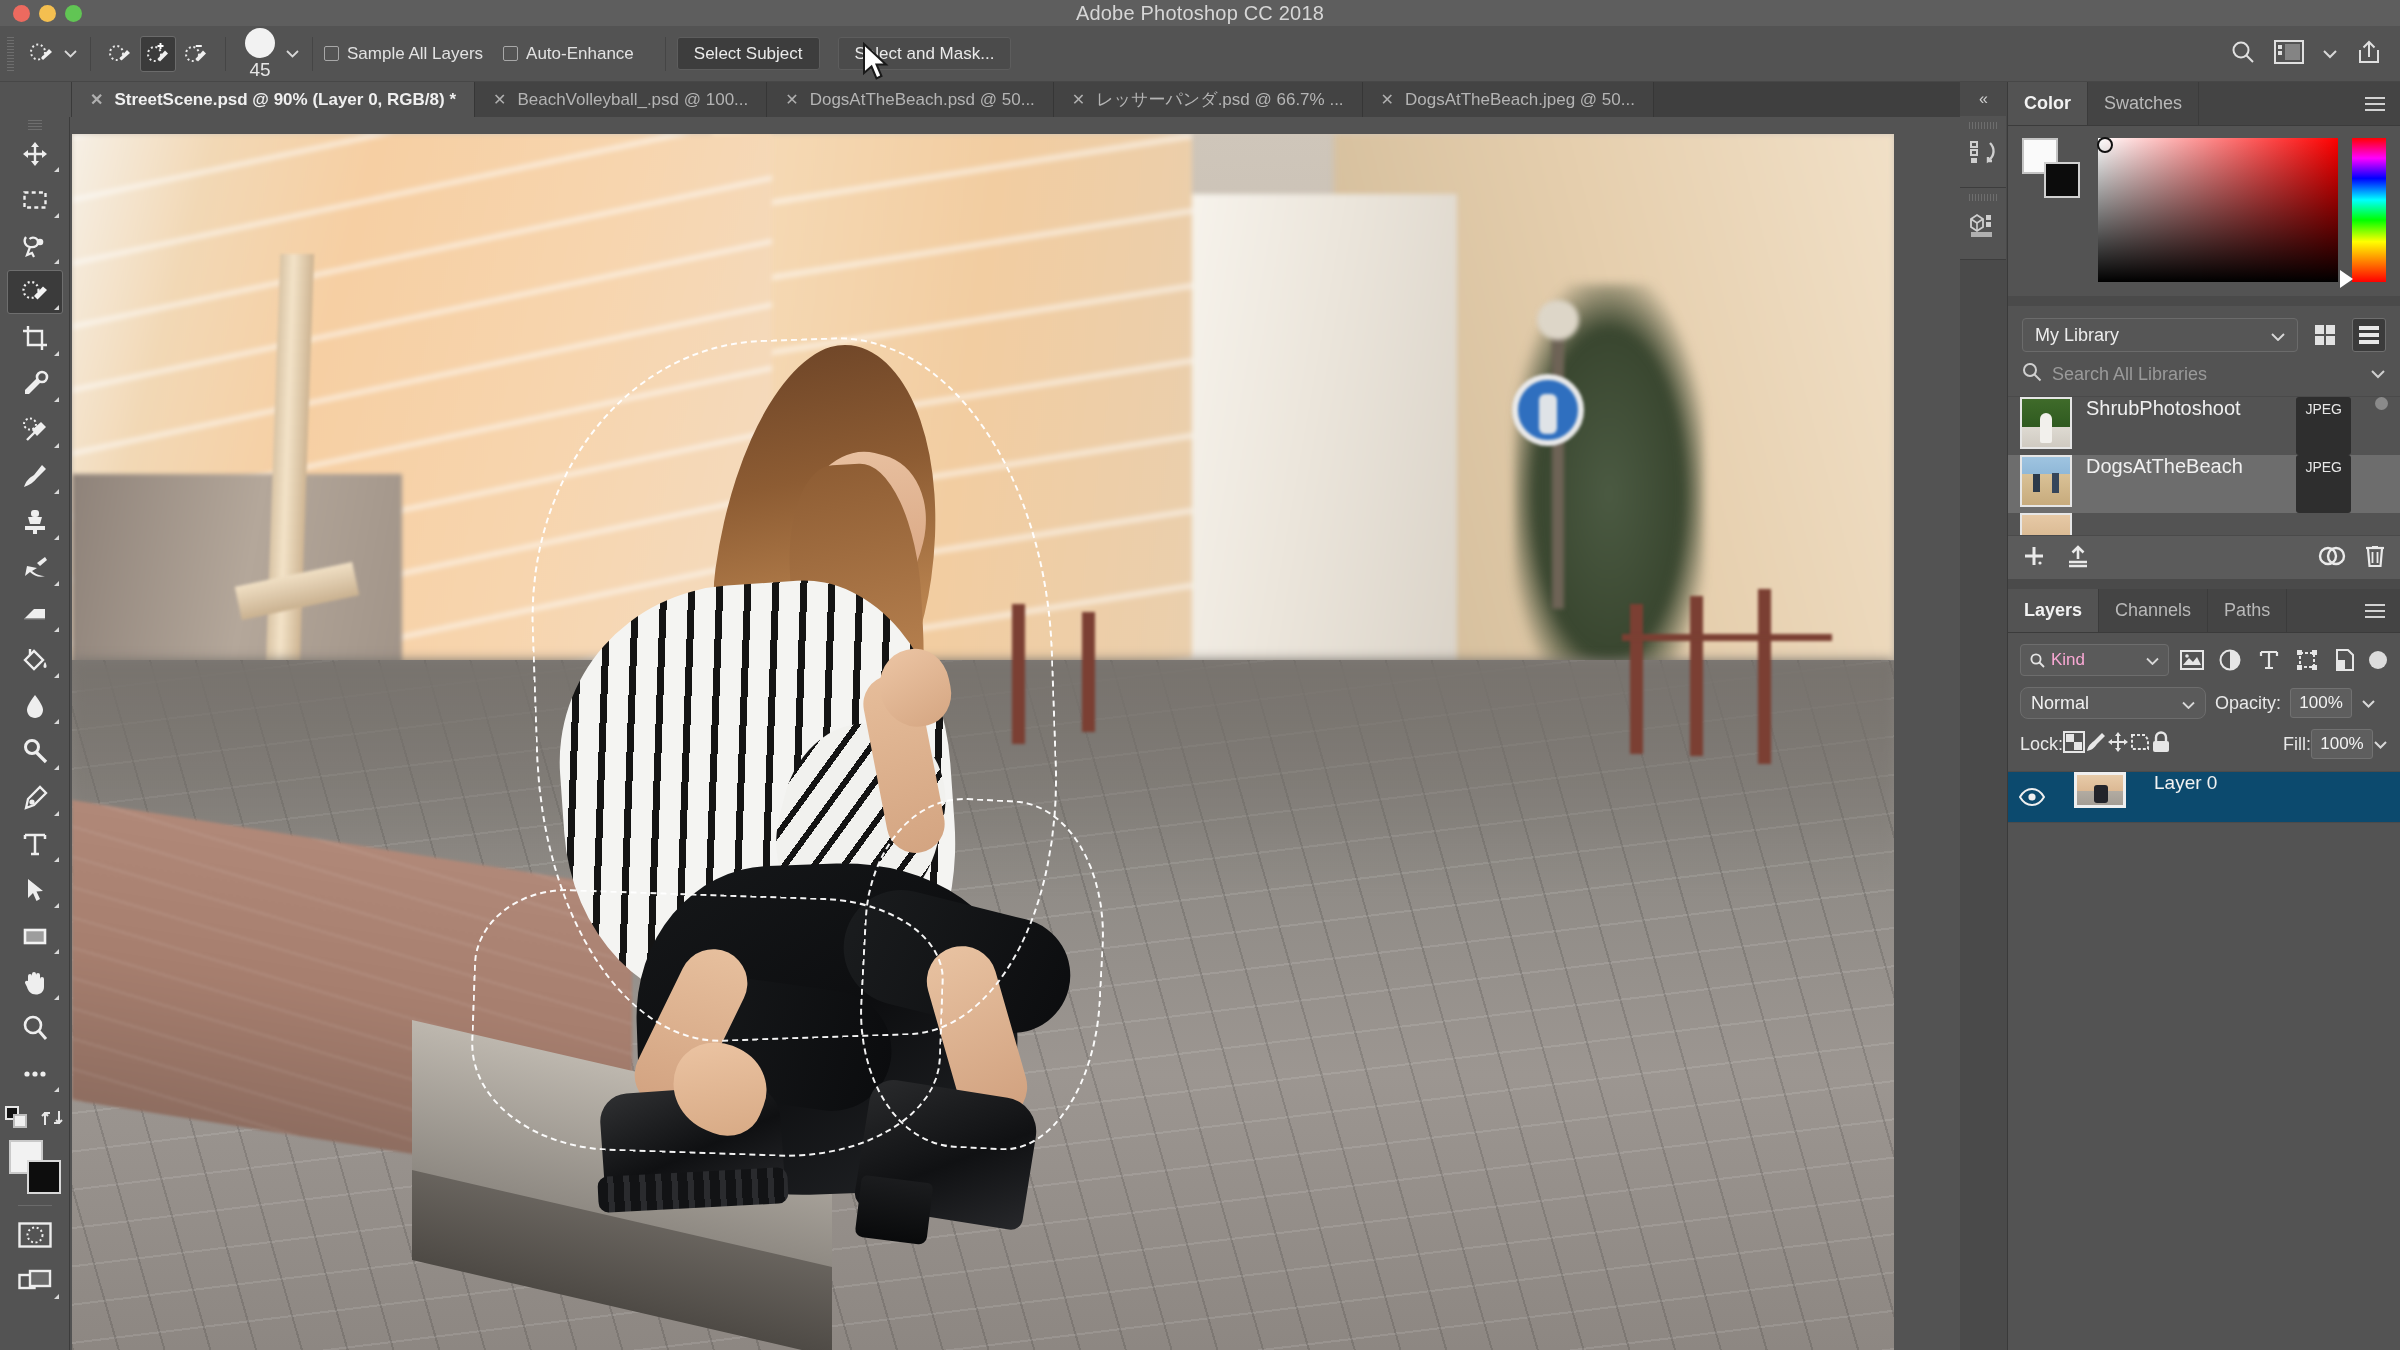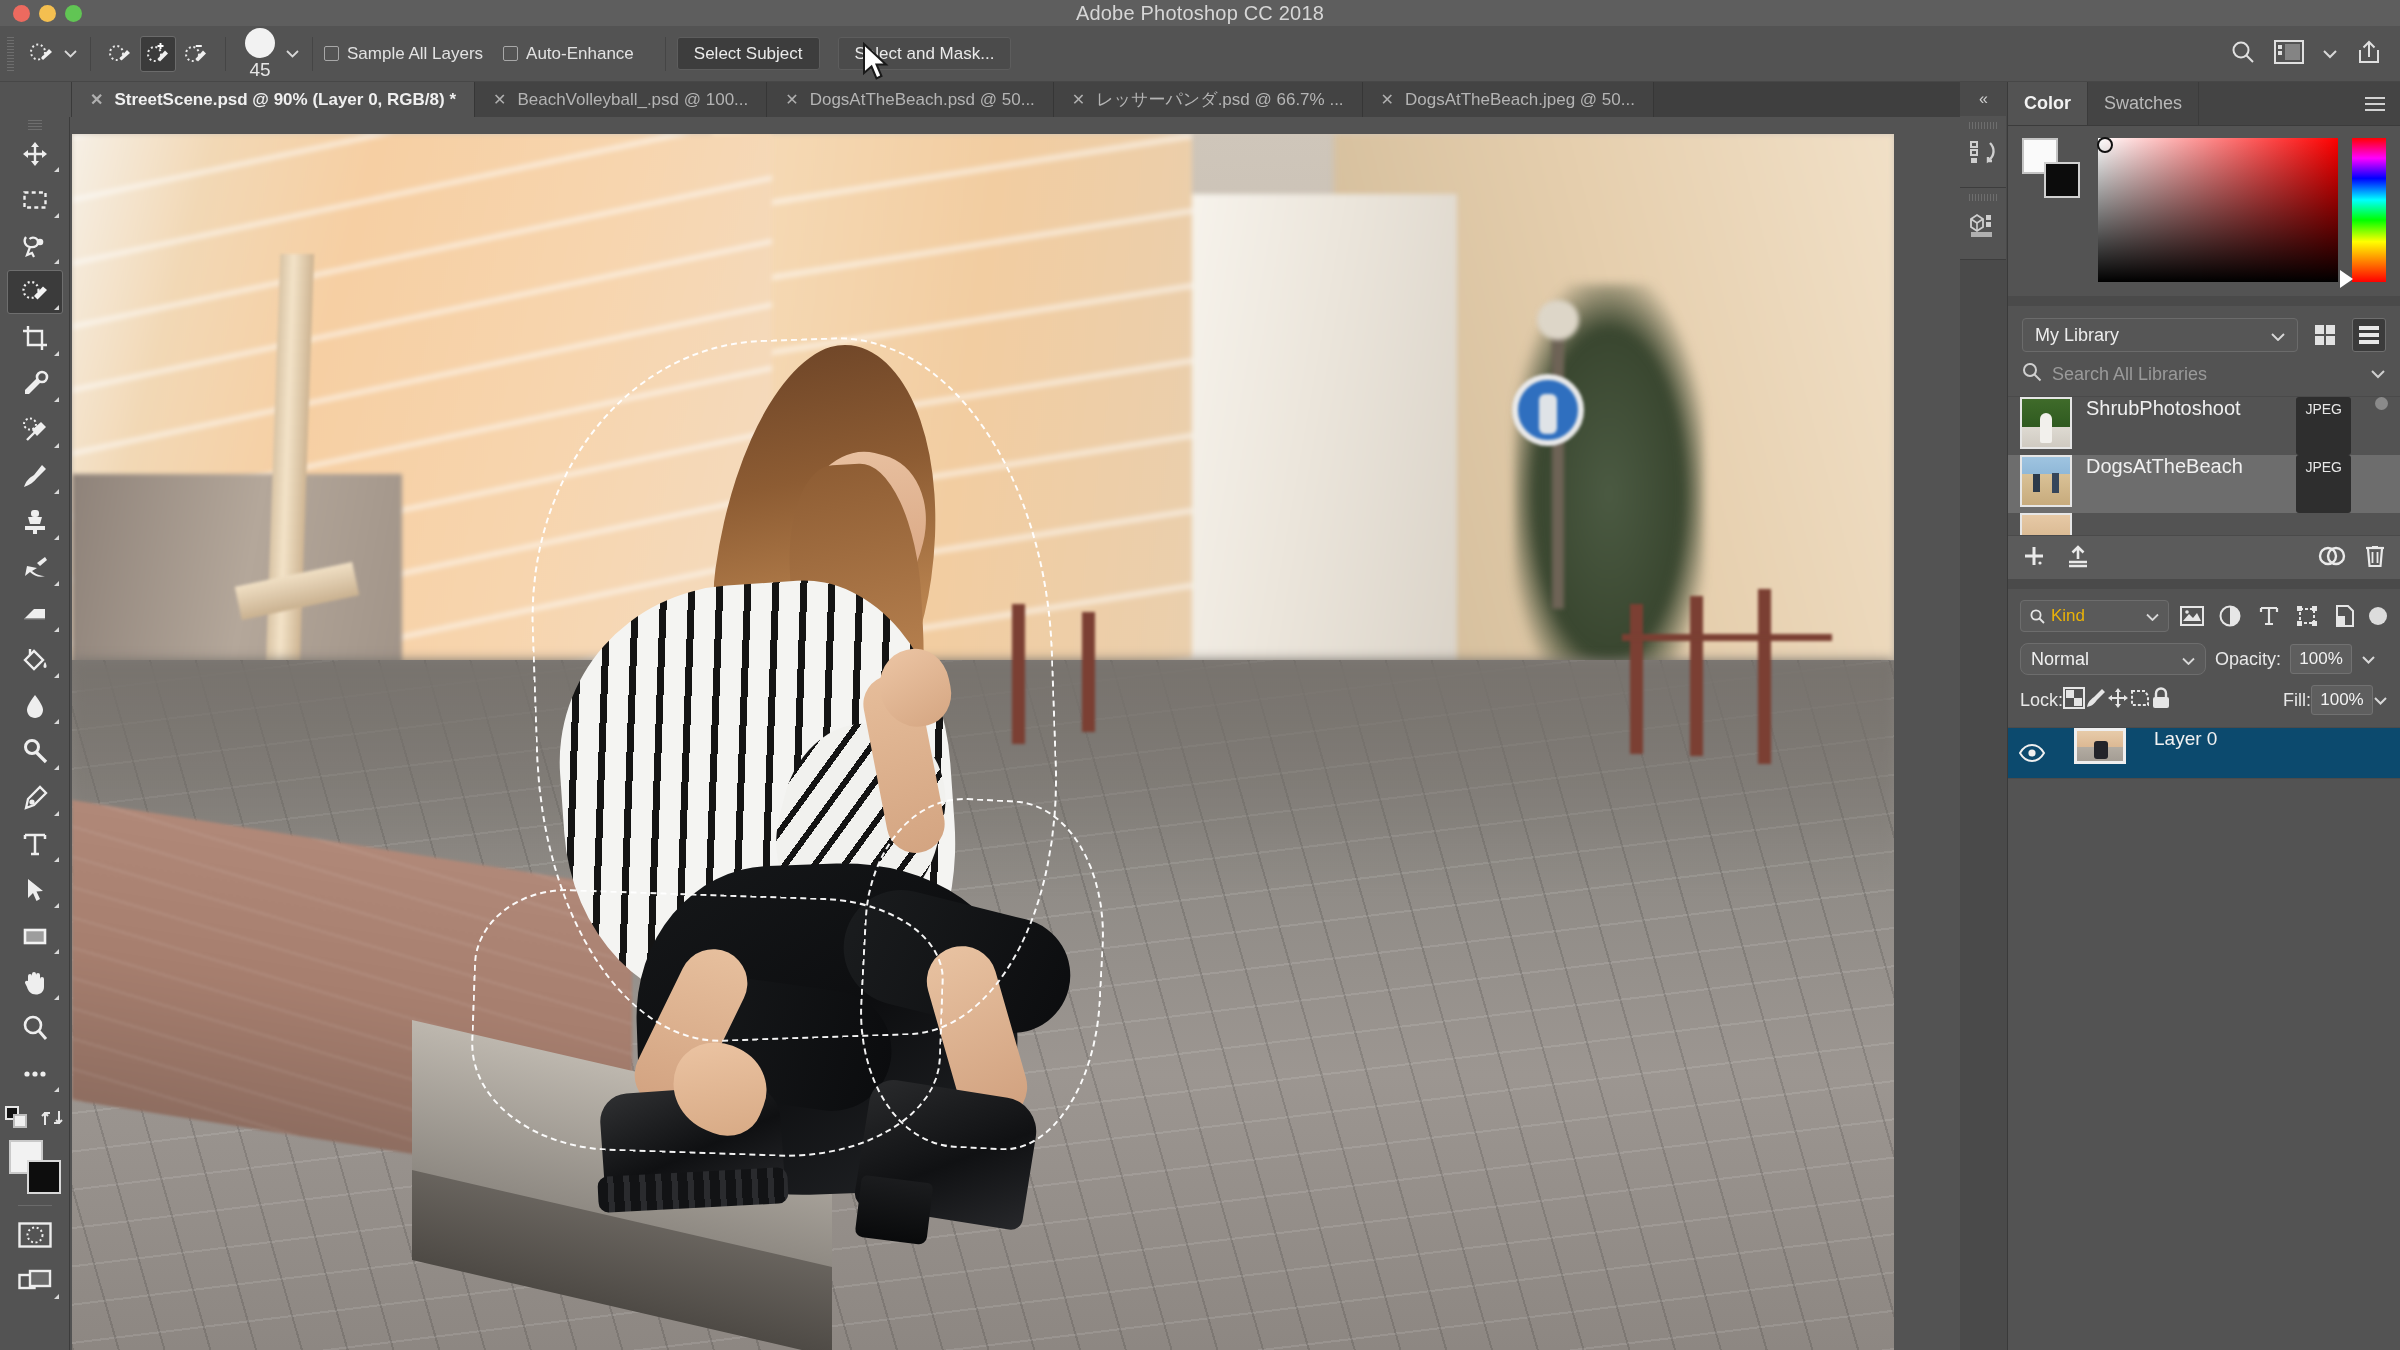--- a/index.html
+++ b/index.html
@@ -430,21 +430,21 @@
     display: flex; align-items: center; height: 44px; padding: 0 14px; gap: 20px;
     background: #5b5b5b; border-top: 1px solid #4a4a4a;
   }
   .libfoot .right { margin-left: auto; display: flex; align-items: center; gap: 18px; }
 
   
   .layersbody { }
   .filterrow { display: flex; align-items: center; gap: 9px; padding: 11px 12px; }
   .kindsel {
     width: 152px; height: 32px; background: #5a5a5a; border: 1px solid #6d6d6d; border-radius: 4px;
-    display: flex; align-items: center; gap: 6px; padding: 0 9px; color: #eab308; font-size: 17px;
+    display: flex; align-items: center; gap: 6px; padding: 0 9px; color: #f9a8d4; font-size: 17px;
   }
   .kindsel .cv { margin-left: auto; }
   .ficon { width: 30px; height: 30px; display: flex; align-items: center; justify-content: center; }
   .toggle {
     width: 20px; height: 30px; display: flex; align-items: center; justify-content: center;
   }
   .toggle-knob { width: 18px; height: 18px; border-radius: 50%; background: #dcdcdc; }
   .blendrow { display: flex; align-items: center; gap: 9px; padding: 0 12px 10px 12px; }
   .blendsel {
     width: 186px; height: 32px; background: #5a5a5a; border: 1px solid #6d6d6d; border-radius: 8px;
@@ -992,20 +992,30 @@
                 </svg>
             </span>
           </span>
         </div>
       </div>
     </div>
 
     <div class="panel-gap"></div>
 
     <div class="panel">
+      <div class="panel-tabs">
+        <div class="ptab active">Layers</div>
+        <div class="ptab">Channels</div>
+        <div class="ptab">Paths</div>
+        <div class="pmenu">
+          <svg width="22" height="16" viewBox="0 0 22 16">
+              <path d="M1 2 H21 M1 8 H21 M1 14 H21" stroke="#d2d2d2" stroke-width="2"></path>
+            </svg>
+        </div>
+      </div>
 
       <div class="layersbody">
         <div class="filterrow">
           <div class="kindsel">
             <svg width="15" height="15" viewBox="0 0 15 15">
                 <circle cx="6" cy="6" r="4.6" fill="none" stroke="#e4e4e4" stroke-width="1.8"></circle>
                 <path d="M9.5 9.5 L14 14" stroke="#e4e4e4" stroke-width="1.8"></path>
               </svg>
             <span>Kind</span>
             <span class="cv">

